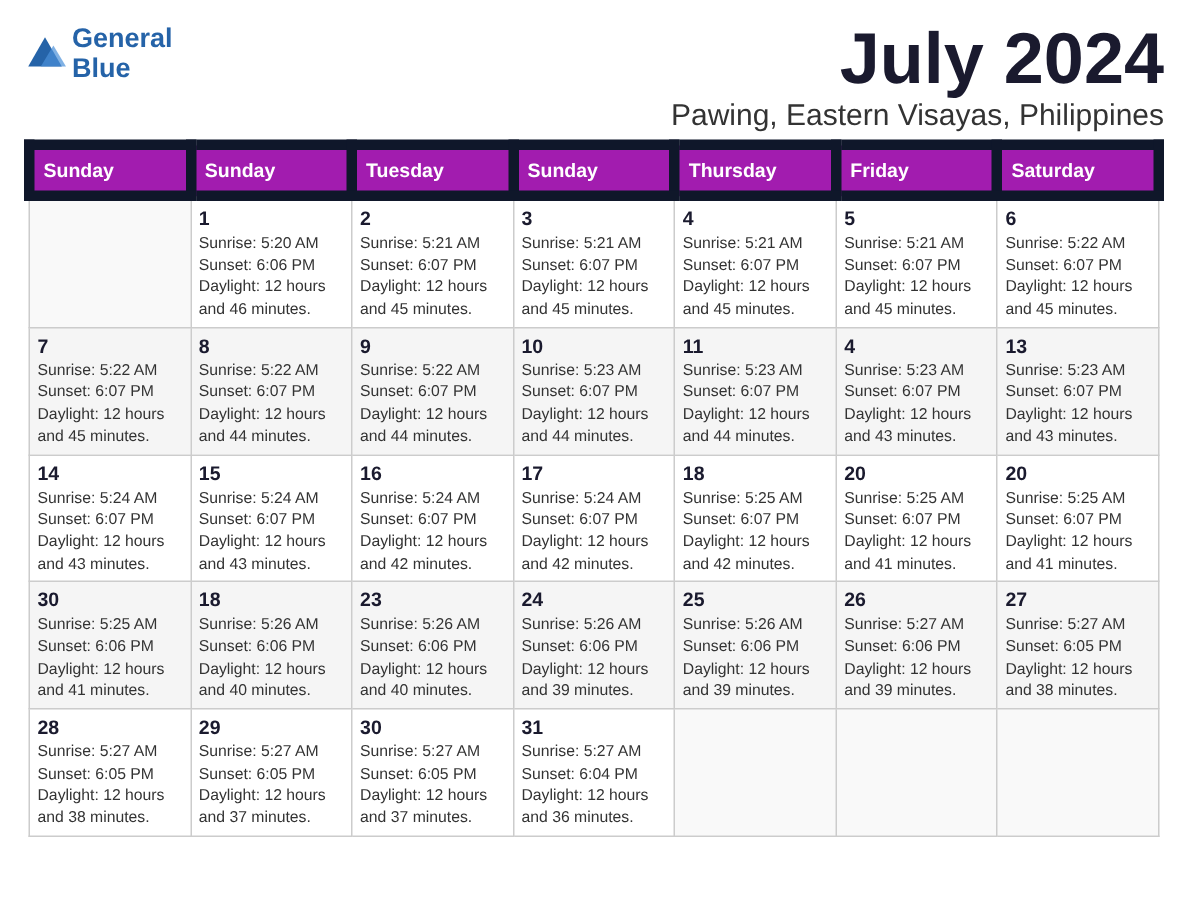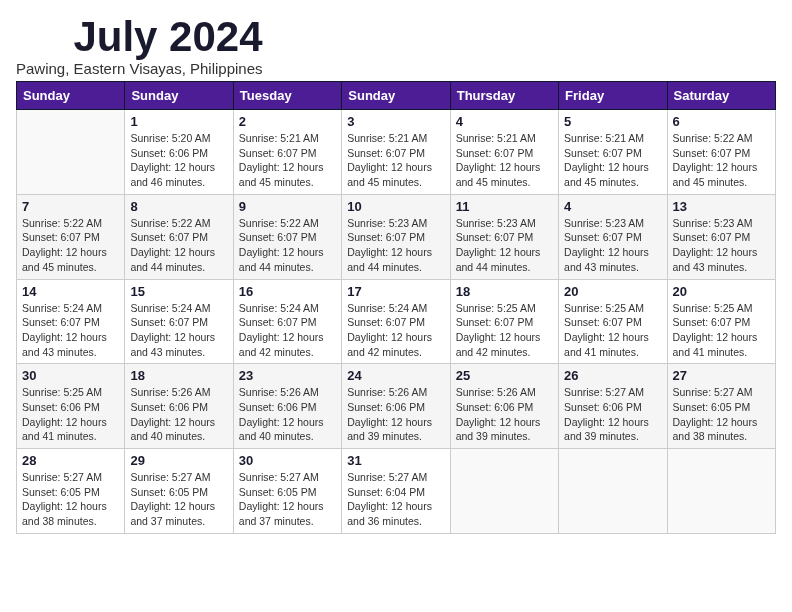--- a/index.html
+++ b/index.html
@@ -31,43 +31,43 @@
       color: #2563a8;
     }
     .logo-icon {
       width: 28px;
       height: 28px;
     }
     .title-block {
       text-align: right;
     }
     .month-title {
-      font-size: 42px;
+      font-size: 48px;
       font-weight: bold;
       color: #1a1a2e;
       line-height: 1;
     }
     .subtitle {
-      font-size: 15px;
+      font-size: 20px;
       color: #333;
       margin-top: 2px;
     }
     table {
       width: 100%;
       border-collapse: collapse;
       font-size: 11px;
     }
     thead tr th {
-      background-color: #4c1d95;
+      background-color: #a21caf;
       color: #fff;
       text-align: left;
       padding: 6px 6px;
       font-size: 13px;
       font-weight: bold;
-      border: 1px solid #0f172a;
+      border: 7px solid #0f172a;
     }
     tbody tr td {
       border: 1px solid #ccc;
       vertical-align: top;
       padding: 4px 5px;
       height: 80px;
       width: 108px;
     }
     tbody tr:nth-child(even) {
       background: #f5f5f5;
@@ -88,20 +88,32 @@
       line-height: 1.4;
     }
     .empty-cell {
       background: #f9f9f9;
     }
   </style>
 </head>
 <body>
 
 <div class="header">
+  <div class="logo">
+    <svg class="logo-icon" viewBox="0 0 40 40">
+      <polygon points="20,4 36,32 4,32" fill="#2563a8"></polygon>
+      <polygon points="28,12 40,32 16,32" fill="#4a90d9" opacity="0.7"></polygon>
+    </svg>
+    <div>
+      <div class="logo-text">
+        <span>General</span><br>
+        <span style="color:#2563a8">Blue</span>
+      </div>
+    </div>
+  </div>
   <div class="title-block">
     <div class="month-title">July 2024</div>
     <div class="subtitle">Pawing, Eastern Visayas, Philippines</div>
   </div>
 </div>
 
 <table>
   <thead>
     <tr>
     <th>Sunday</th>

